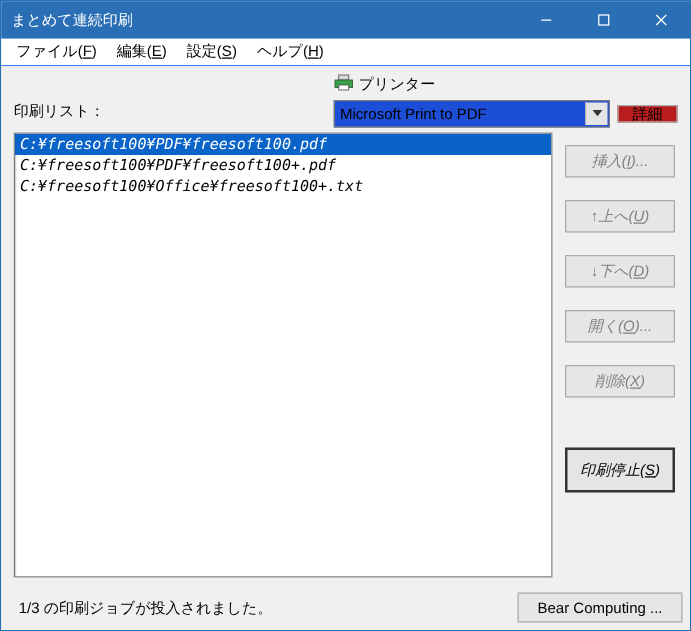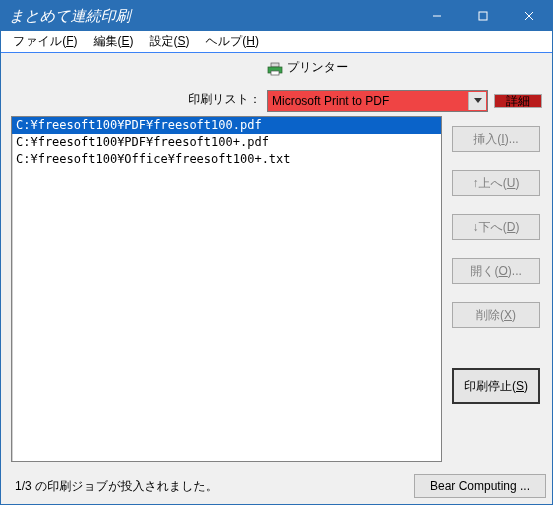--- a/index.html
+++ b/index.html
@@ -21,21 +21,21 @@
     background: #f0f0f0;
   }
   .titlebar {
     height: 30px;
     background: #2a6fb5;
     color: #fff;
     display: flex;
     align-items: center;
     padding-left: 8px;
   }
-  .titlebar-text { flex: 1; font-size: 15px; font-style: italic; }
+  .titlebar-text { flex: 1; font-size: 12px; }
   .titlebar-btns { display: flex; height: 100%; }
   .tbtn {
     width: 46px;
     height: 100%;
     display: flex;
     align-items: center;
     justify-content: center;
     color: #fff;
   }
   .tbtn svg { stroke: #fff; stroke-width: 1; fill: none; }
@@ -62,44 +62,43 @@
   }
   .top-row {
     display: flex;
     align-items: flex-end;
     gap: 6px;
     margin-bottom: 4px;
   }
   .left-label {
     width: 250px;
     padding-bottom: 4px;
-    text-align: right;
   }
   .printer-block {
     flex: 1;
   }
   .printer-label-row {
     display: flex;
-    align-items: flex-end;
+    align-items: flex-start;
     gap: 4px;
-    margin-bottom: 14px;
+    margin-bottom: 4px;
   }
   .printer-icon {
     width: 16px; height: 14px;
     position: relative;
   }
   .printer-select-row {
     display: flex;
     align-items: center;
     gap: 6px;
   }
   .select {
     flex: 1;
     height: 22px;
-    background: #ef4444;
+    background: #1d4ed8;
     border: 1px solid #7a7a7a;
     display: flex;
     align-items: center;
     padding: 0 4px;
     position: relative;
   }
   .select-arrow {
     position: absolute;
     right: 1px; top: 1px; bottom: 1px;
     width: 18px;
@@ -118,20 +117,21 @@
     align-items: center;
     justify-content: center;
     padding: 0 6px;
     cursor: default;
   }
   .main-row {
     display: flex;
     gap: 10px;
     flex: 1;
     min-height: 0;
+    font-style: italic;
   }
   .listbox {
     flex: 1;
     background: #fff;
     border: 1px solid #828282;
     box-shadow: inset 1px 1px 0 #d0d0d0;
     overflow: hidden;
     position: relative;
     font-family: "MS Gothic", monospace;
   }

